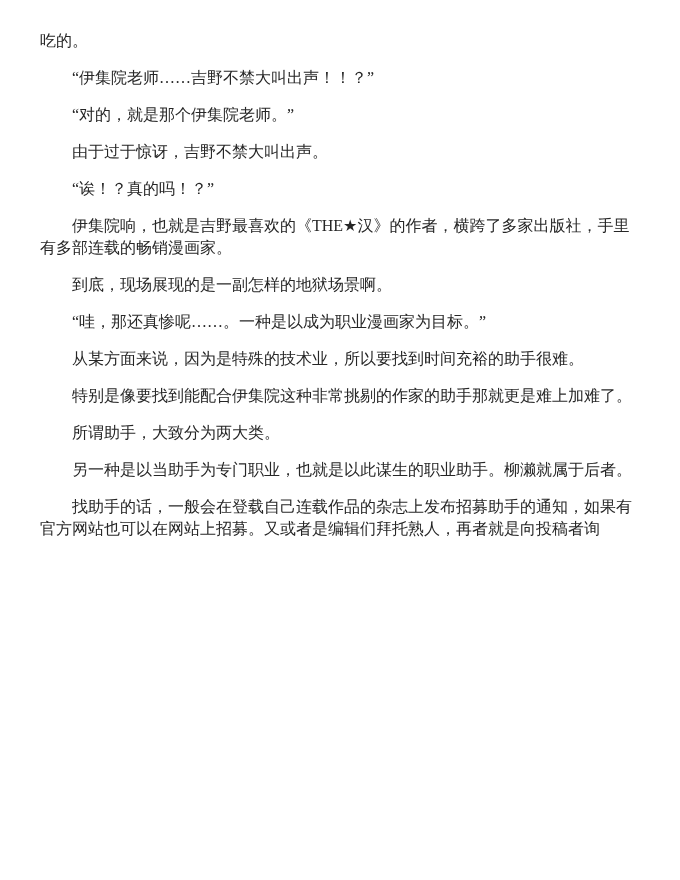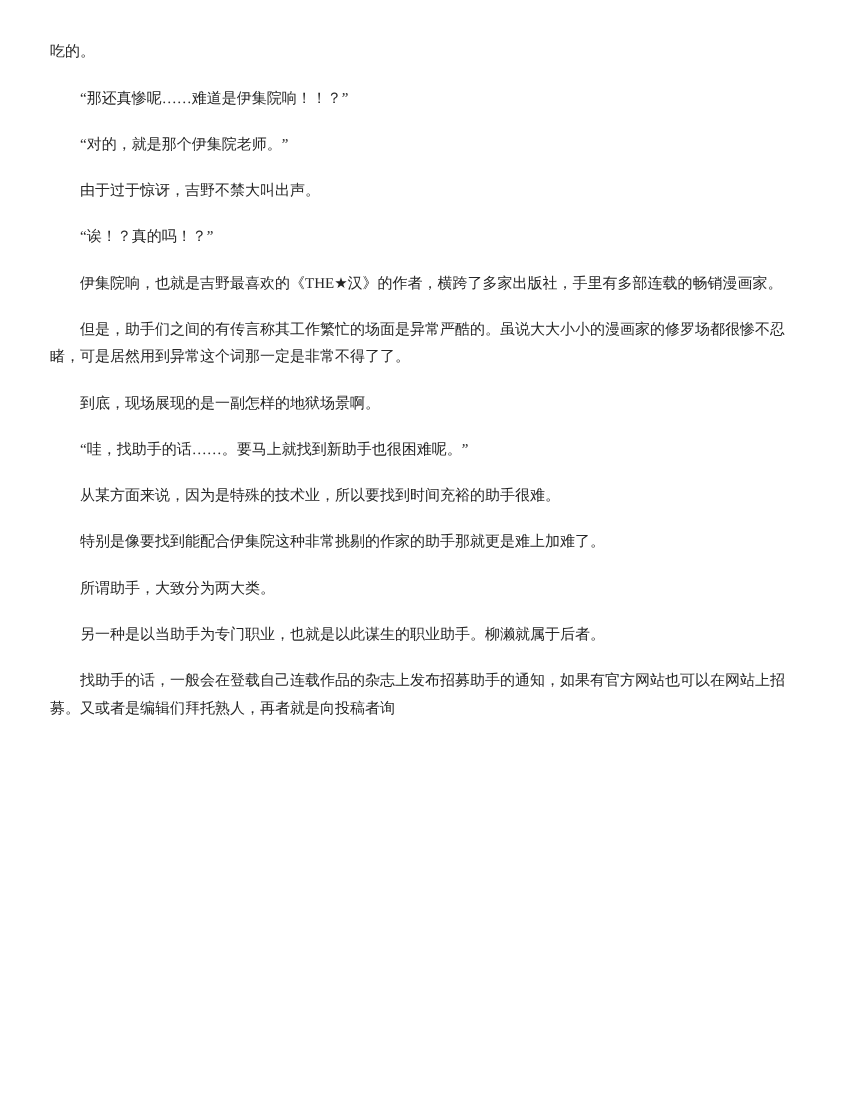--- a/index.html
+++ b/index.html
@@ -12,21 +12,21 @@
     height: 880px;
     overflow: hidden;
   }
   .page {
     box-sizing: border-box;
     width: 680px;
     height: 880px;
     padding: 30px 38px 10px 40px;
     background: #ffffff;
     font-family: "Liberation Serif", "DejaVu Serif", serif;
-    font-size: 12px;
+    font-size: 16px;
     line-height: 22px;
     color: #262626;
   }
   .text-container {
     width: 602px;
   }
   .para {
     margin: 0 0 15px 0;
     text-align: left;
     word-break: break-all;
@@ -35,27 +35,26 @@
   .para.indent {
     text-indent: 2em;
   }
 </style>
 </head>
 <body>
 
 <main class="page">
   <div class="text-container">
       <p class="para">吃的。</p>
-      <p class="para indent">“那还真惨呢……难道是伊集院响！！？”</p>
+      <p class="para indent">“伊集院老师……吉野不禁大叫出声！！？”</p>
       <p class="para indent">“对的，就是那个伊集院老师。”</p>
       <p class="para indent">由于过于惊讶，吉野不禁大叫出声。</p>
       <p class="para indent">“诶！？真的吗！？”</p>
       <p class="para indent">伊集院响，也就是吉野最喜欢的《THE★汉》的作者，横跨了多家出版社，手里有多部连载的畅销漫画家。</p>
-      <p class="para indent">但是，助手们之间的有传言称其工作繁忙的场面是异常严酷的。虽说大大小小的漫画家的修罗场都很惨不忍睹，可是居然用到异常这个词那一定是非常不得了了。</p>
       <p class="para indent">到底，现场展现的是一副怎样的地狱场景啊。</p>
-      <p class="para indent">“哇，找助手的话……。要马上就找到新助手也很困难呢。”</p>
+      <p class="para indent">“哇，那还真惨呢……。一种是以成为职业漫画家为目标。”</p>
       <p class="para indent">从某方面来说，因为是特殊的技术业，所以要找到时间充裕的助手很难。</p>
       <p class="para indent">特别是像要找到能配合伊集院这种非常挑剔的作家的助手那就更是难上加难了。</p>
       <p class="para indent">所谓助手，大致分为两大类。</p>
       <p class="para indent">另一种是以当助手为专门职业，也就是以此谋生的职业助手。柳濑就属于后者。</p>
       <p class="para indent">找助手的话，一般会在登载自己连载作品的杂志上发布招募助手的通知，如果有官方网站也可以在网站上招募。又或者是编辑们拜托熟人，再者就是向投稿者询</p>
     </div>
 </main>
 
 </body></html>

